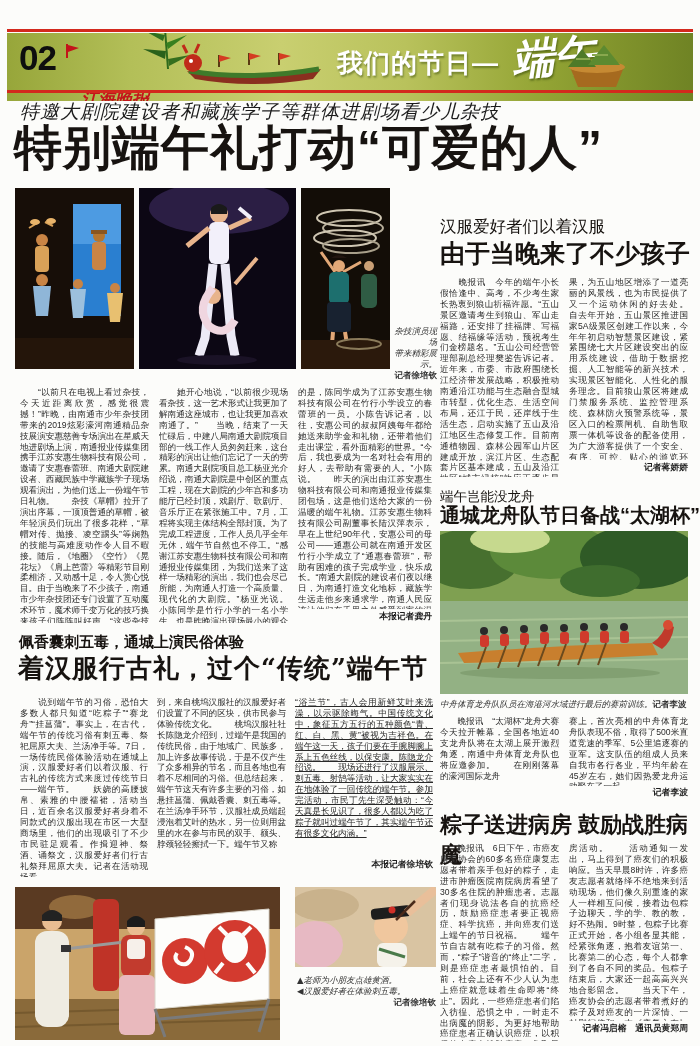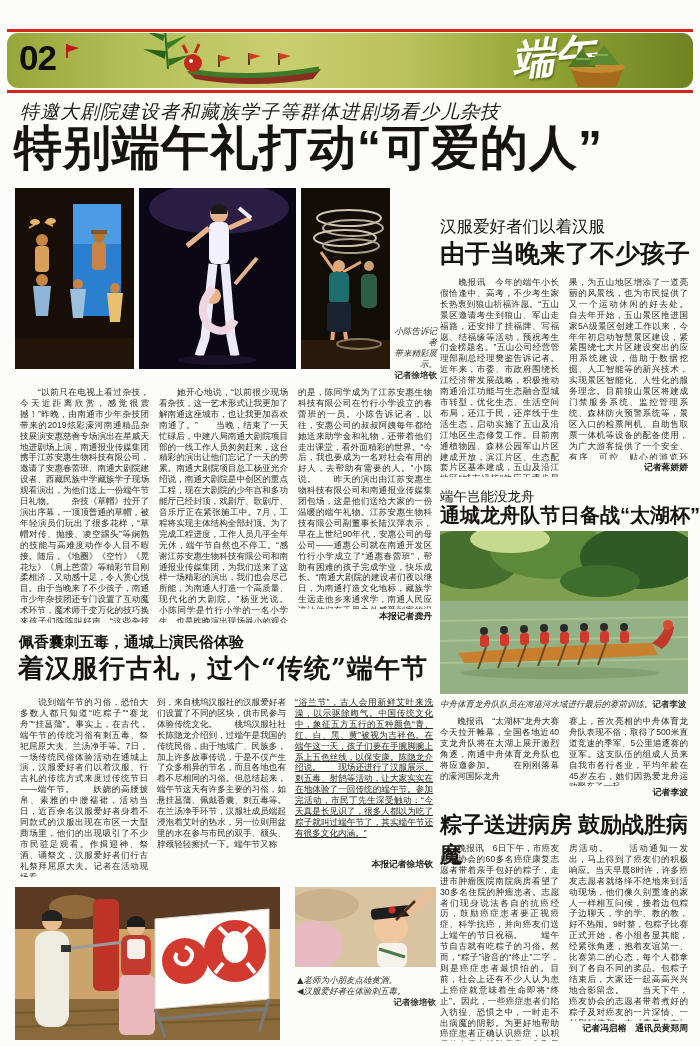--- a/index.html
+++ b/index.html
@@ -1,22 +1,22 @@
 <!DOCTYPE html>
 <html><head>
 <meta charset="utf-8">
 <style>
   html,body{margin:0;padding:0;}
   body{width:700px;height:1046px;position:relative;background:#fcfcfa;overflow:hidden;
        font-family:"Liberation Sans","DejaVu Sans",sans-serif;}
   .abs{position:absolute;}
   .rule{background:#d3291d;}
   
-  .banner{left:7px;top:33px;width:686px;height:55px;overflow:hidden;
-    background:linear-gradient(90deg,#97a63a 0%,#b3bf58 18%,#c9cf70 40%,#b9c25c 58%,#93a434 78%,#6f8324 100%);border-radius:11px;}
+  .banner{left:7px;top:33px;width:686px;height:68px;overflow:hidden;
+    background:linear-gradient(90deg,#97a63a 0%,#b3bf58 18%,#c9cf70 40%,#b9c25c 58%,#93a434 78%,#6f8324 100%);}
   .pagenum{left:12px;top:5px;font-size:35px;font-weight:bold;color:#0e0e0e;letter-spacing:-1px;}
   .papername{left:74px;top:13px;font-size:17px;font-weight:bold;font-style:italic;
     color:#c3151a;font-family:"DejaVu Serif","Liberation Serif",serif;margin-top:42px;}
   .bannertitle{left:330px;top:13px;font-size:26px;font-weight:bold;color:#ffffff;
     text-shadow:1px 2px 2px rgba(40,60,0,.45);letter-spacing:1px;}
   .bannerscript{left:505px;top:-4px;font-size:42px;font-weight:bold;font-style:italic;color:#ffffff;
     font-family:"DejaVu Serif","Liberation Serif",serif;transform:rotate(-5deg);
     text-shadow:1px 2px 2px rgba(40,60,0,.5);}
   .dateblock{right:8px;top:11px;width:180px;text-align:right;color:#6e1a05;z-index:5;}
   .dateline{font-size:10px;font-weight:bold;}
@@ -62,20 +62,21 @@
     <svg width="150" height="46" viewBox="0 0 150 46">
       <path d="M8 30 Q70 42 142 28 L134 38 Q72 48 16 38 Z" fill="#8a2f1f"></path>
       <path d="M10 30 Q70 40 140 28" stroke="#3f7a2a" stroke-width="5" fill="none"></path>
       <circle cx="14" cy="22" r="9" fill="#c02a1a"></circle>
       <circle cx="12" cy="20" r="2" fill="#fff"></circle>
       <path d="M8 12 L4 4 M16 12 L20 3" stroke="#c02a1a" stroke-width="3"></path>
       <path d="M40 14 L40 26 M70 12 L70 24 M100 12 L100 24" stroke="#5a3a12" stroke-width="2"></path>
       <path d="M40 14 L52 17 L40 21 Z M70 12 L82 15 L70 19 Z M100 12 L112 15 L100 19 Z" fill="#d43c22"></path>
     </svg>
   </span>
+  <div class="abs bannertitle">我们的节日—</div>
   <div class="abs bannerscript">端午</div>
   <span class="abs" style="left:545px;top:6px;">
     <svg width="90" height="50" viewBox="0 0 90 50">
       <path d="M18 28 L72 28 L64 48 L26 48 Z" fill="#a66a1f"></path>
       <ellipse cx="45" cy="28" rx="28" ry="6" fill="#c68a33"></ellipse>
       <path d="M30 10 L44 28 L16 28 Z" fill="#4e7a28"></path>
       <path d="M52 6 L68 26 L36 26 Z" fill="#5d8a30"></path>
       <path d="M40 16 L56 16" stroke="#88a84e" stroke-width="2"></path>
       <path d="M24 20 L38 20" stroke="#88a84e" stroke-width="2"></path>
     </svg>
@@ -137,21 +138,21 @@
     <rect x="28" y="84" width="20" height="32" rx="5" fill="#1d6f6e"></rect>
     <rect x="26" y="114" width="24" height="30" rx="4" fill="#182230"></rect>
     <path d="M32 144 L30 168 M44 144 L48 168" stroke="#e2a877" stroke-width="4"></path>
     <rect x="60" y="86" width="16" height="34" rx="5" fill="#2f5c44"></rect>
       <circle cx="68" cy="78" r="5" fill="#caa076"></circle>
     <rect y="152" width="89" height="29" fill="#2b190c"></rect>
     <ellipse cx="58" cy="156" rx="22" ry="5" fill="none" stroke="#8a7a5a" stroke-width="2"></ellipse>
   </svg>
 </div>
 <div class="abs caption" style="left:387px;top:326px;width:50px;text-align:right;">
-  <span style="display:block;">小陈告诉记者</span>
+  <span style="display:block;">杂技演员现场</span>
   <span style="display:block;">带来精彩展示。</span>
   <b>记者徐培钦</b>
 </div>
 
 <div class="abs bodycol" style="left:20px;top:387px;width:129px;height:236px;">　　“以前只在电视上看过杂技，今天近距离欣赏，感觉很震撼！”昨晚，由南通市少年杂技团带来的2019炫彩濠河南通精品杂技展演安惠慈善专场演出在星威天地进剧场上演，南通报业传媒集团携手江苏安惠生物科技有限公司，邀请了安惠春蕾班、南通大剧院建设者、西藏民族中学藏族学子现场观看演出，为他们送上一份端午节日礼物。　　杂技《草帽》拉开了演出序幕，一顶顶普通的草帽，被年轻演员们玩出了很多花样，“草帽对传、抛接、凌空踢头”等娴熟的技能与高难度动作令人目不暇接。随后，《地圈》《空竹》《晃花坛》《肩上芭蕾》等精彩节目刚柔相济，又动感十足，令人赏心悦目。由于当晚来了不少孩子，南通市少年杂技团还专门设置了互动魔术环节，魔术师千变万化的技巧换来孩子们阵阵叫好声。“这些杂技节目很有南通特色，演员的表演让我理解了‘台上一分钟，台下十年功’的意义。”西藏民族中学初二学生看得很兴奋，</div>
 <div class="abs bodycol" style="left:159px;top:387px;width:129px;height:236px;">　　她开心地说，“以前很少现场看杂技，这一艺术形式让我更加了解南通这座城市，也让我更加喜欢南通了。”　　当晚，结束了一天忙碌后，中建八局南通大剧院项目部的一线工作人员匆匆赶来，这台精彩的演出让他们忘记了一天的劳累。南通大剧院项目总工杨亚光介绍说，南通大剧院是中创区的重点工程，现在大剧院的少年宫和多功能厅已经封顶，戏剧厅、歌剧厅、音乐厅正在紧张施工中。7月，工程将实现主体结构全部封顶。为了完成工程进度，工作人员几乎全年无休，端午节自然也不停工。“感谢江苏安惠生物科技有限公司和南通报业传媒集团，为我们送来了这样一场精彩的演出，我们也会尽己所能，为南通人打造一个高质量、现代化的大剧院。”杨亚光说。　　小陈同学是竹行小学的一名小学生，也是昨晚演出现场最小的观众之一，她的父母在外打工，爷爷奶奶身体不好，家庭十分困难。幸运</div>
 <div class="abs bodycol" style="left:298px;top:387px;width:134px;height:222px;">的是，陈同学成为了江苏安惠生物科技有限公司在竹行小学设立的春蕾班的一员。小陈告诉记者，以往，安惠公司的叔叔阿姨每年都给她送来助学金和礼物，还带着他们走出课堂，看外面精彩的世界。“今后，我也要成为一名对社会有用的好人，去帮助有需要的人。”小陈说。　　昨天的演出由江苏安惠生物科技有限公司和南通报业传媒集团包场，这是他们送给大家的一份温暖的端午礼物。江苏安惠生物科技有限公司副董事长陆汉萍表示，早在上世纪90年代，安惠公司的母公司——通惠公司就在南通开发区竹行小学成立了“通惠春蕾班”，帮助有困难的孩子完成学业，快乐成长。“南通大剧院的建设者们夜以继日，为南通打造文化地标，藏族学生远走他乡来通求学，南通人民应该让他们在千里之外感受到家的温暖。”陆汉萍说，“今后，我们希望为更多的南通人送上文化大餐和精神食粮。”</div>
 <div class="abs byline" style="left:298px;top:611px;width:134px;">本报记者龚丹</div>
 
 <div class="abs hl-serif kicker-s" style="left:19px;top:633px;font-size:15px;">佩香囊刺五毒，通城上演民俗体验</div>

